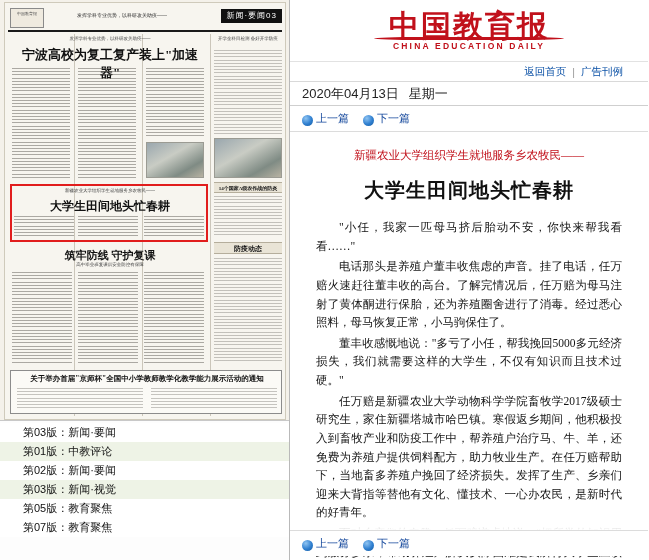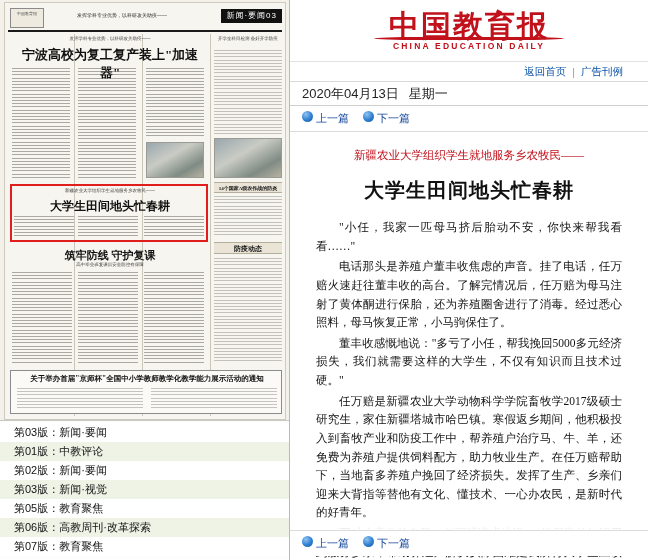--- a/index.html
+++ b/index.html
@@ -113,21 +113,21 @@
     width: 290px; height: 140px;
     background: #fdfdfd;
     border-top: 1px solid #c8c8c8;
     padding: 2px 0 0 0;
     overflow: hidden;
   }
   .index-row {
     display: flex;
     align-items: center;
     height: 19px;
-    padding-left: 14px;
+    padding-left: 23px;
     font-size: 11px;
     color: #1b1b1b;
   }
   .index-row.odd  { background: #ffffff; }
   .index-row.even { background: #eef3e6; }
   .index-row .ix-num { color: #111; }
   .index-row .ix-label { color: #111; }
   .index-row.current .ix-label { color: #111; }
 
   
@@ -203,21 +203,21 @@
   .navrow {
     height: 26px;
     display: flex;
     align-items: center;
     gap: 14px;
     padding-left: 12px;
     border-bottom: 1px solid #dcdcdc;
     background: #fff;
   }
   .navbtn {
-    display: flex; align-items: flex-start; gap: 3px;
+    display: flex; align-items: flex-end; gap: 3px;
     font-size: 11px; color: #15489c; cursor: pointer;
   }
   .navdot {
     width: 11px; height: 11px; border-radius: 50%;
     background: radial-gradient(circle at 35% 30%, #8fc4f2 0%, #2f7fd0 55%, #155a9e 100%);
     display: inline-block;
   }
   .article {
     position: relative;
     padding: 16px 26px 0 26px;
@@ -348,24 +348,20 @@
         <span class="ix-num">第02版：</span>
         <span class="ix-label">新闻·要闻</span>
       </div>
       <div class="index-row even">
         <span class="ix-num">第03版：</span>
         <span class="ix-label">新闻·视觉</span>
       </div>
       <div class="index-row odd">
         <span class="ix-num">第05版：</span>
         <span class="ix-label">教育聚焦</span>
-      </div>
-      <div class="index-row even">
-        <span class="ix-num">第06版：</span>
-        <span class="ix-label">高教周刊·改革探索</span>
       </div>
       <div class="index-row odd">
         <span class="ix-num">第07版：</span>
         <span class="ix-label">教育聚焦</span>
       </div>
     </div>
   </div>
 
   <div class="right-pane">
 

